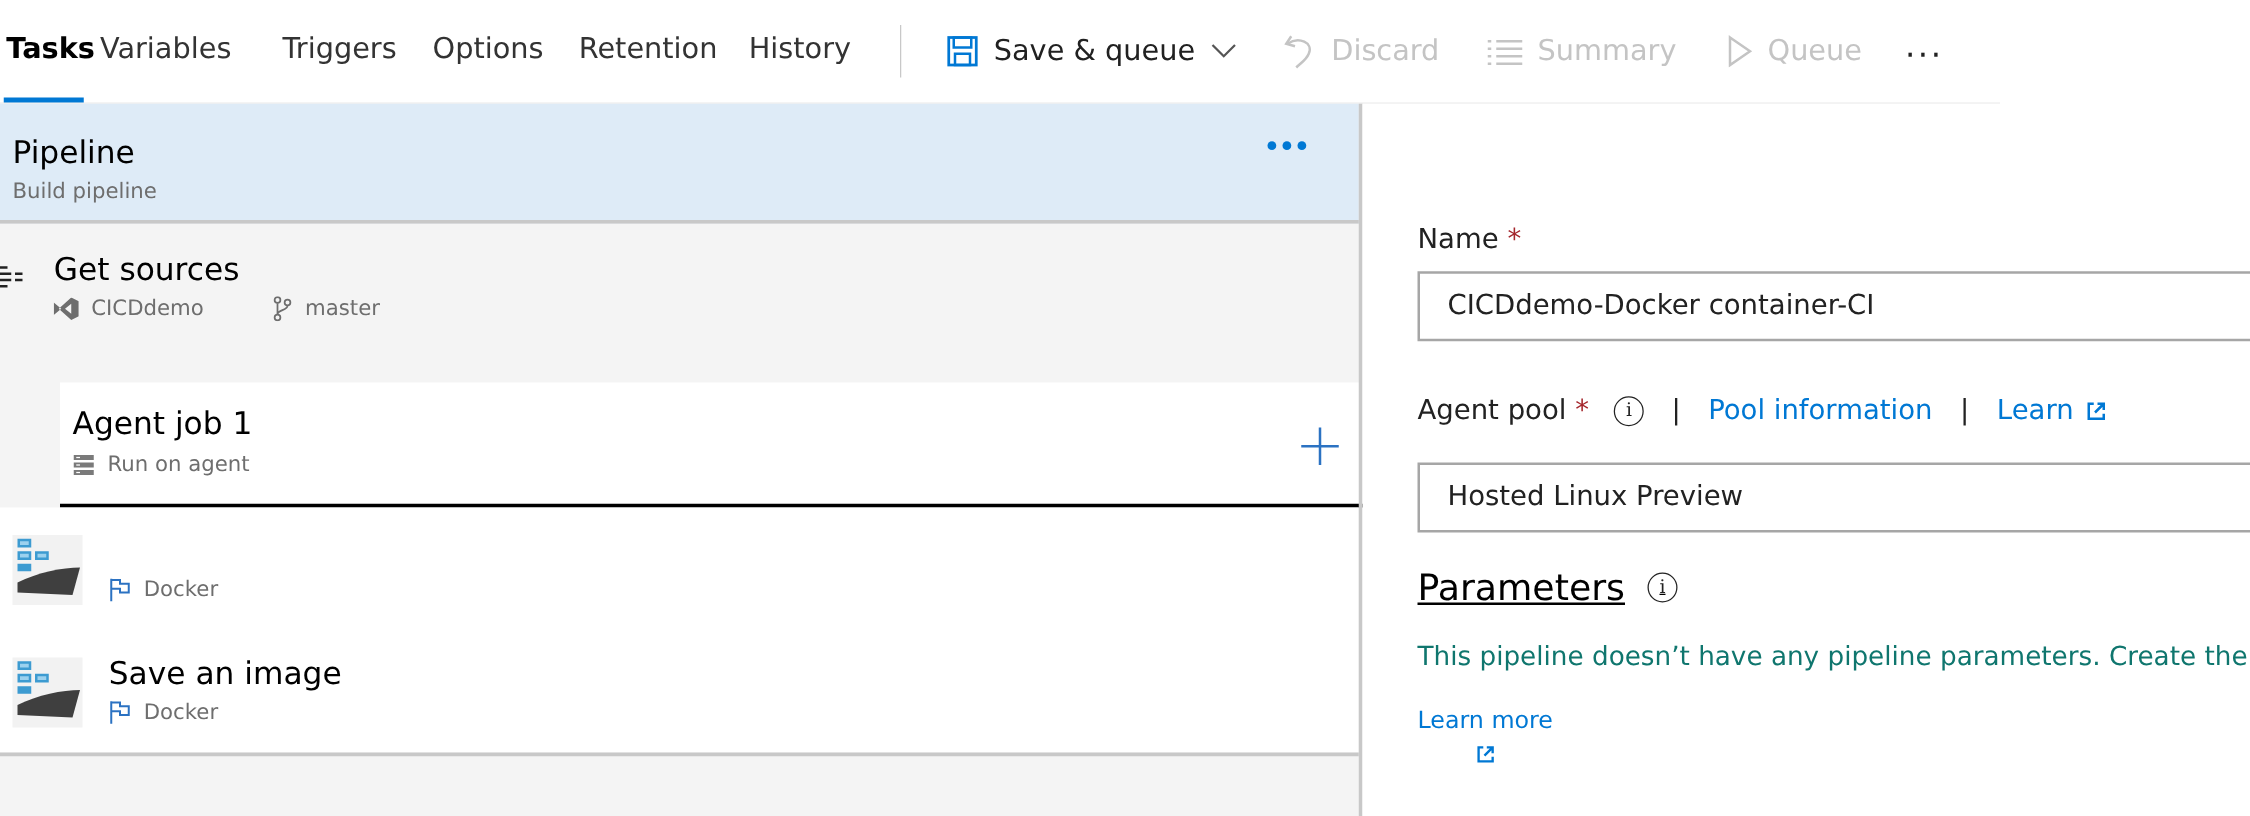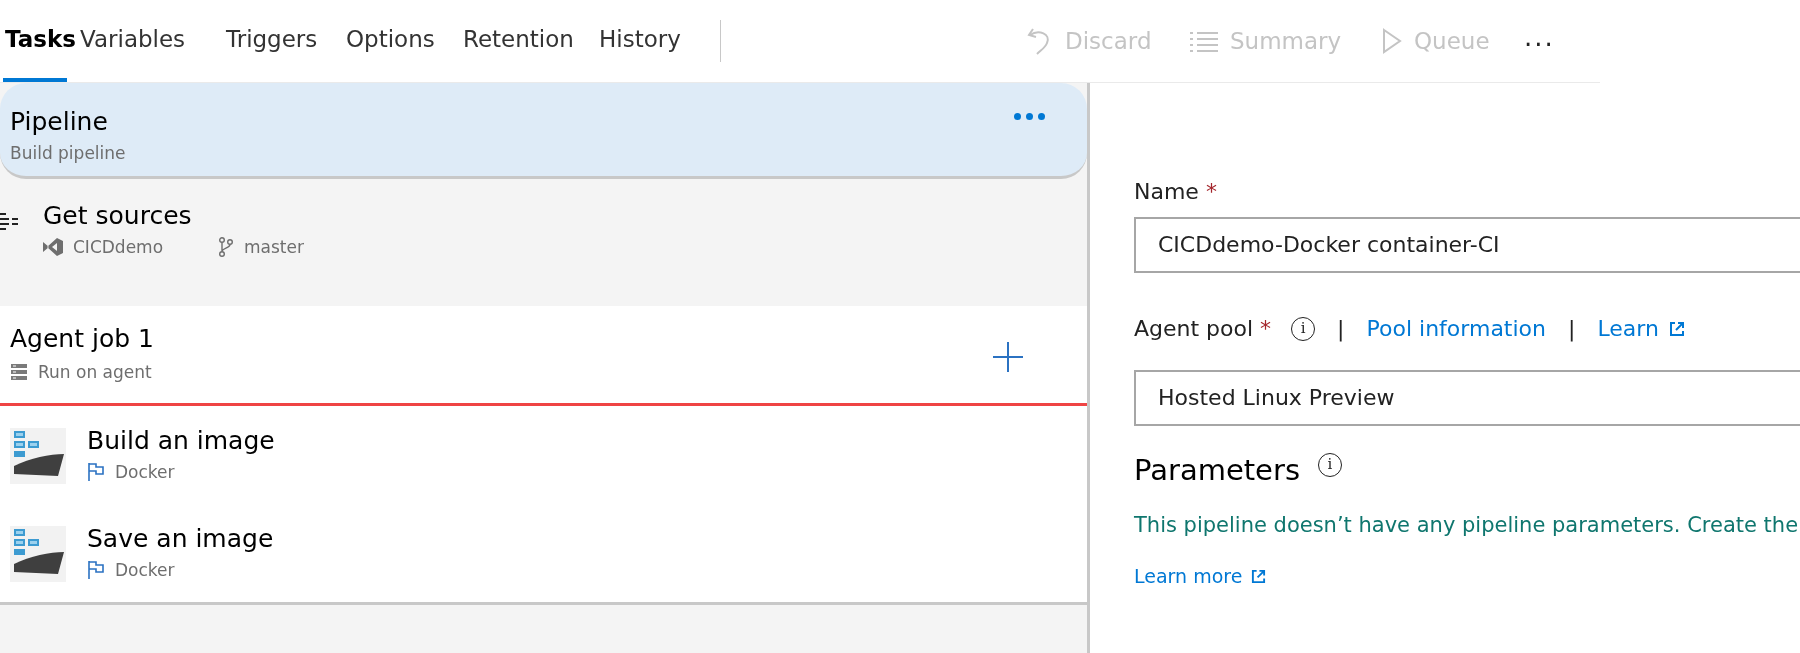--- a/index.html
+++ b/index.html
@@ -14,23 +14,23 @@
   .vsep { position: absolute; left: 720px; top: 20px; width: 1px; height: 42px; background: #c8c8c8; }
   .tbtn { position: absolute; top: 24px; height: 34px; display: flex; align-items: center; gap: 12px; font-size: 23px; white-space: nowrap; cursor: pointer; }
   .tbtn.disabled { color: #c4c4c4; justify-content: center; }
   .tbtn svg { display: block; }
   .more-dots { position: absolute; left: 1524px; top: 30px; font-size: 26px; letter-spacing: 2px; color: #222; cursor: pointer; }
 
   
   .left { position: absolute; left: 0; top: 83px; width: 1087px; height: 570px; background: #f4f4f4; }
   .divider-v { position: absolute; left: 1087px; top: 83px; width: 3px; height: 570px; background: #c8c8c8; }
   .row { position: absolute; left: 0; width: 1087px; cursor: pointer; }
-  .row-pipeline { top: 0; height: 96px; background: #deebf7; border-bottom: 3px solid #c8c8c8; border-radius: 26px; }
+  .row-pipeline { top: 0; height: 96px; background: #deebf7; border-bottom: 3px solid #c8c8c8; }
   .row-sources { top: 96px; height: 127px; background: #f4f4f4; }
-  .row-agent { top: 223px; height: 100px; background: #fff; border-bottom: 3px solid #ef4444; }
+  .row-agent { top: 223px; height: 100px; background: #fff; border-bottom: 3px solid #000000; margin-left: 48px; }
   .row-task { height: 98px; background: #fff; }
   .task-block-bottom { position: absolute; left: 0; top: 519px; width: 1087px; height: 3px; background: #c8c8c8; }
 
   .title { position: absolute; font-size: 25px; color: #000; white-space: nowrap; }
   .sub { position: absolute; font-size: 17px; color: #6e6e6e; white-space: nowrap; display: flex; align-items: center; gap: 10px; }
   .pipe-more { position: absolute; left: 1014px; top: 30px; display: flex; gap: 5px; }
   .pipe-more span { width: 7px; height: 7px; border-radius: 50%; background: #0078d4; display: block; }
   .plus { position: absolute; left: 993px; top: 36px; width: 30px; height: 30px; cursor: pointer; }
   .plus:before, .plus:after { content: ""; position: absolute; background: #2b72c2; }
   .plus:before { left: 14px; top: 0; width: 2px; height: 30px; }
@@ -39,37 +39,48 @@
   .docker-ico { position: absolute; left: 10px; width: 56px; height: 56px; background: #f2f2f2; }
 
   
   .right { position: absolute; left: 1090px; top: 83px; width: 710px; height: 570px; background: #fff; }
   .label { position: absolute; font-size: 22px; color: #222; white-space: nowrap; display: flex; align-items: center; }
   .req { color: #a4262c; margin-left: 7px; }
   .input { position: absolute; left: 44px; width: 720px; height: 56px; border: 2px solid #a6a6a6; background: #fff; font-size: 22px; color: #222; padding-left: 22px; line-height: 52px; white-space: nowrap; }
   .link { color: #0078d4; cursor: pointer; white-space: nowrap; }
   .pipe-sep { color: #222; margin: 0 22px; }
   .info-ico { display: inline-block; width: 24px; height: 24px; border: 1.6px solid #222; border-radius: 50%; font-size: 15px; text-align: center; line-height: 21px; font-family: "DejaVu Serif", serif; color: #222; }
-  .h2 { position: absolute; left: 44px; top: 370px; font-size: 29px; color: #000; display: flex; gap: 18px; white-space: nowrap; }
+  .h2 { position: absolute; left: 44px; top: 370px; font-size: 29px; color: #000; display: flex; align-items: center; gap: 18px; white-space: nowrap; text-decoration: underline; }
   .desc { position: absolute; left: 44px; top: 430px; font-size: 21px; color: #0f766e; white-space: nowrap; }
-  .learn { position: absolute; left: 44px; top: 482px; font-size: 19px; display: flex; align-items: center; gap: 9px; }
+  .learn { position: absolute; left: 44px; top: 482px; font-size: 19px; display: flex; align-items: center; gap: 9px; flex-direction: column; }
 </style>
 </head>
 <body>
 
 <div class="topbar">
   <div class="tab active" style="left:5px">Tasks</div>
   <div class="tab" style="left:80px">Variables</div>
   <div class="tab" style="left:226px">Triggers</div>
   <div class="tab" style="left:346px">Options</div>
   <div class="tab" style="left:463px">Retention</div>
   <div class="tab" style="left:599px">History</div>
   <div class="tab-underline"></div>
   <div class="vsep"></div>
 
+  <div class="tbtn" style="left:757px">
+    <svg width="26" height="26" viewBox="0 0 26 26">
+      <rect x="2" y="2" width="22" height="22" fill="none" stroke="#0078d4" stroke-width="2.2"></rect>
+      <rect x="6" y="2" width="14" height="8" fill="none" stroke="#0078d4" stroke-width="2"></rect>
+      <rect x="7" y="15" width="12" height="9" fill="none" stroke="#0078d4" stroke-width="2"></rect>
+    </svg>
+    <span>Save &amp; queue</span>
+    <svg width="22" height="14" viewBox="0 0 22 14">
+      <polyline points="2,2 11,11 20,2" fill="none" stroke="#555" stroke-width="1.8"></polyline>
+    </svg>
+  </div>
 
   <div class="tbtn disabled" style="left:1027px">
     <svg width="26" height="30" viewBox="0 0 26 30">
       <path d="M6 3 L2 9 L9 11" fill="none" stroke="#c4c4c4" stroke-width="2"></path>
       <path d="M3 9 C 12 3, 24 8, 20 17 C 18 22, 14 24, 10 28" fill="none" stroke="#c4c4c4" stroke-width="2"></path>
     </svg>
     <span>Discard</span>
   </div>
 
   <div class="tbtn disabled" style="left:1190px">
@@ -163,21 +174,20 @@
         <rect x="4" y="3" width="11" height="7" fill="#3d9bd1"></rect>
           <rect x="6" y="5" width="7" height="3" fill="#9cd1ee"></rect>
         <rect x="4" y="13" width="11" height="7" fill="#3d9bd1"></rect>
           <rect x="6" y="15" width="7" height="3" fill="#9cd1ee"></rect>
         <rect x="18" y="13" width="11" height="7" fill="#3d9bd1"></rect>
           <rect x="20" y="15" width="7" height="3" fill="#9cd1ee"></rect>
         <rect x="4" y="23" width="11" height="6" fill="#3d9bd1"></rect>
         <path d="M4 46 L4 38 C 20 30, 40 26, 54 26 L 48 48 Z" fill="#3f3f3f"></path>
       </svg>
     </div>
-    <div class="title" style="left:87px;top:20px">Build an image</div>
     <div class="sub" style="left:87px;top:56px">
       <svg width="18" height="20" viewBox="0 0 18 20">
         <path d="M2 1 L2 19 M2 2 L9 2 L9 5 L16 5 L16 12 L9 12 L9 9 L2 9" fill="none" stroke="#2b72c2" stroke-width="1.6"></path>
       </svg>
       <span>Docker</span>
     </div>
   </div>
 
   <div class="row row-task" style="top:421px">
     <div class="docker-ico" style="top:22px">

